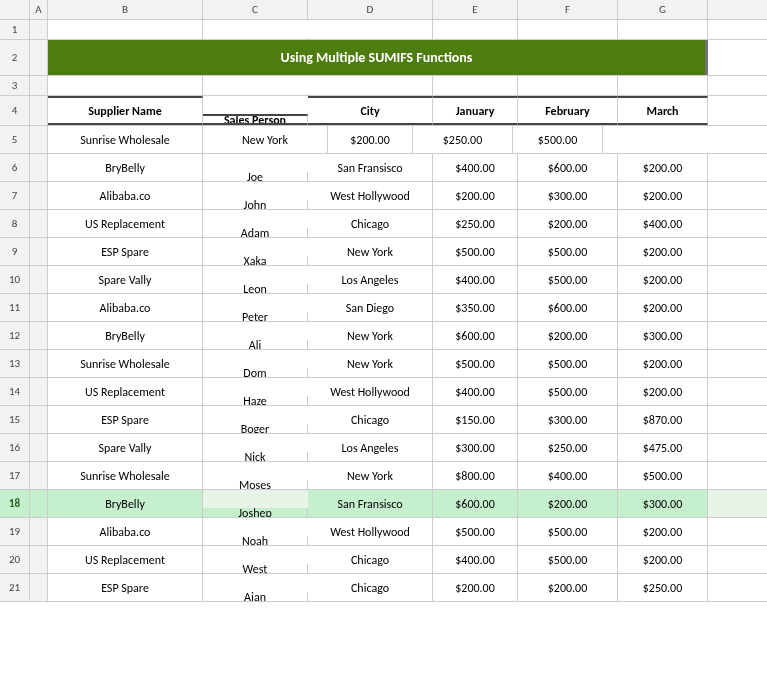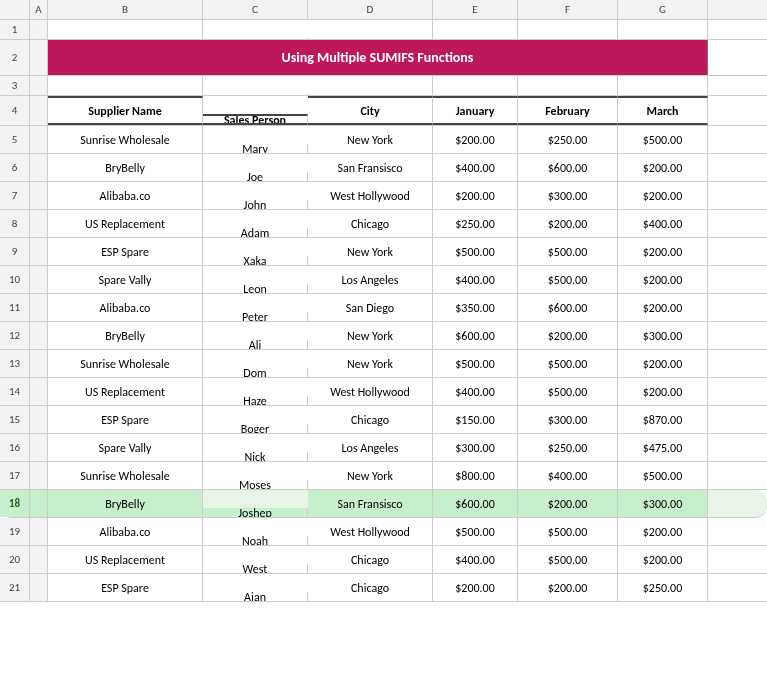--- a/index.html
+++ b/index.html
@@ -47,21 +47,20 @@
     }
 
     .sheet-row {
       display: flex;
       border-bottom: 1px solid #ccc;
       flex-shrink: 0;
     }
 
     .sheet-row.highlighted {
       background: #e8f4e8;
-      border-radius: 12px;
     }
 
     .cell {
       border-right: 1px solid #ccc;
       display: flex;
       align-items: center;
       justify-content: center;
       padding: 1px 3px;
       font-size: 12px;
       white-space: nowrap;
@@ -109,30 +108,30 @@
       min-width: 100px;
     }
 
     .cell.col-g {
       width: 90px;
       min-width: 90px;
     }
 
     
     .title-cell {
-      background: #be185d;
+      background: #4d7c0f;
       color: #ffffff;
       font-size: 14px;
       font-weight: bold;
       text-align: center;
       justify-content: center;
       
       width: 660px;
       min-width: 660px;
-      border-right: 1px solid #737373;
+      border-right: 3px solid #737373;
     }
 
     
     .header-cell {
       background: #fff;
       font-weight: bold;
       border-top: 2px solid #444;
       border-bottom: 2px solid #444;
       font-size: 12px;
     }
@@ -199,21 +198,20 @@
       <div class="cell col-d header-cell">City</div>
       <div class="cell col-e header-cell">January</div>
       <div class="cell col-f header-cell">February</div>
       <div class="cell col-g header-cell">March</div>
     </div>
 
     <div class="sheet-row row-h28">
       <div class="cell row-num">5</div>
       <div class="cell col-a"></div>
       <div class="cell col-b">Sunrise Wholesale</div>
-      <div class="cell col-c">Mary</div>
       <div class="cell col-d">New York</div>
       <div class="cell col-e">$200.00</div>
       <div class="cell col-f">$250.00</div>
       <div class="cell col-g">$500.00</div>
     </div>
 
     <div class="sheet-row row-h28">
       <div class="cell row-num">6</div>
       <div class="cell col-a"></div>
       <div class="cell col-b">BryBelly</div>

